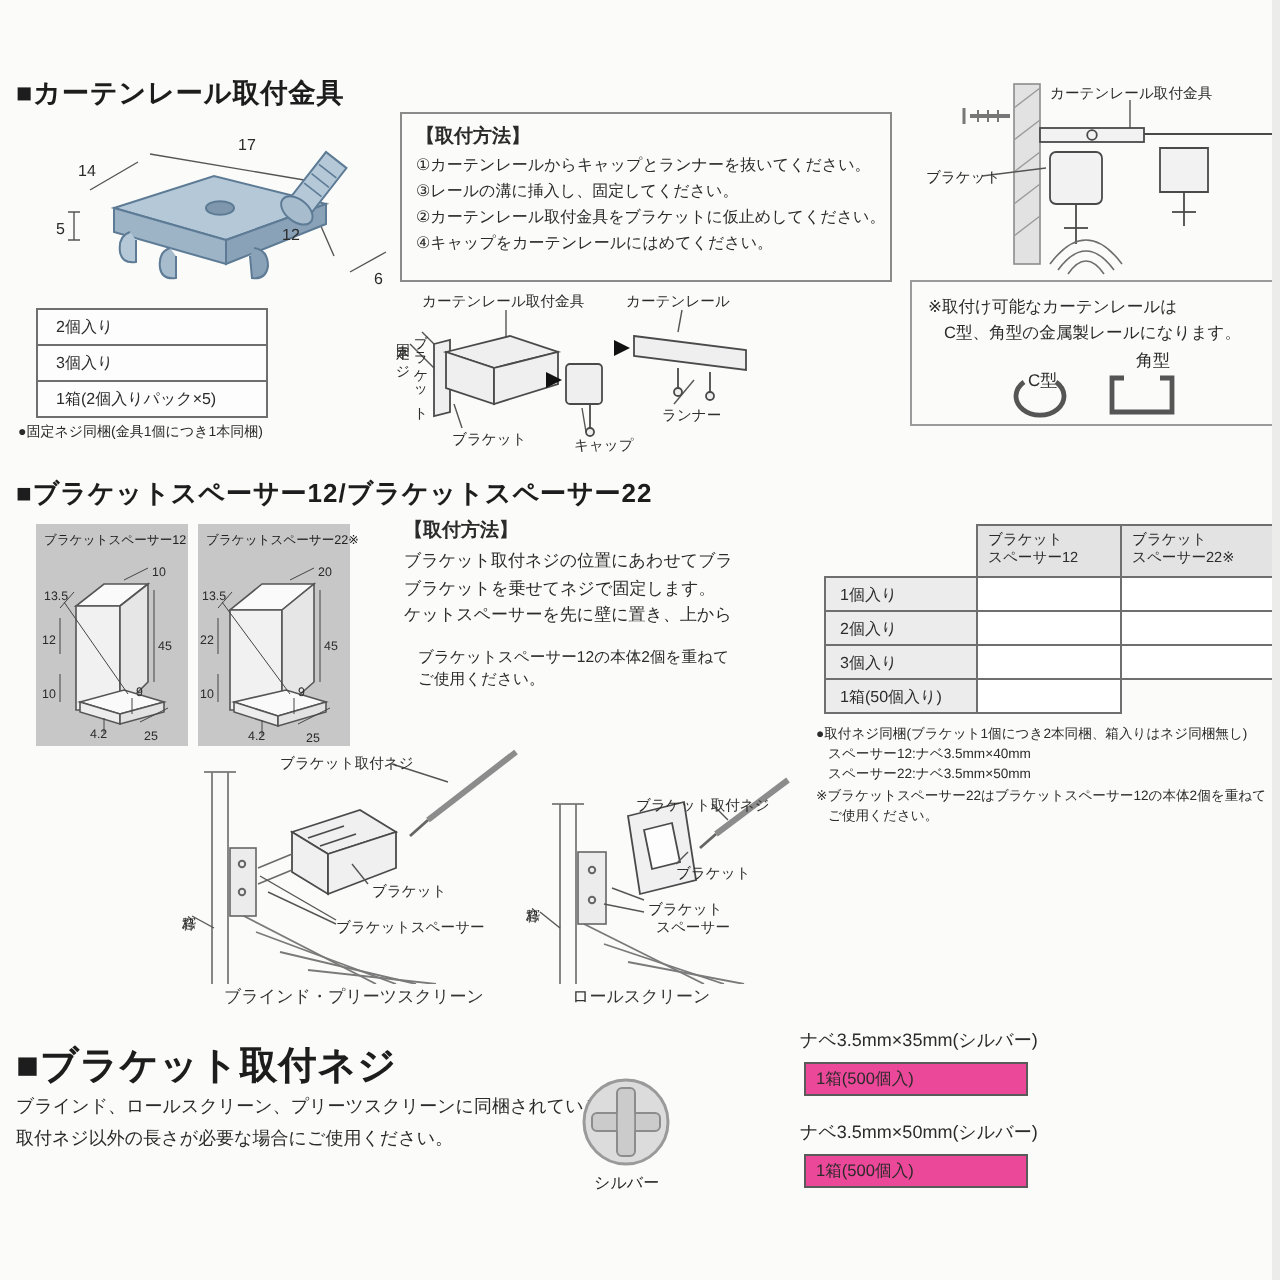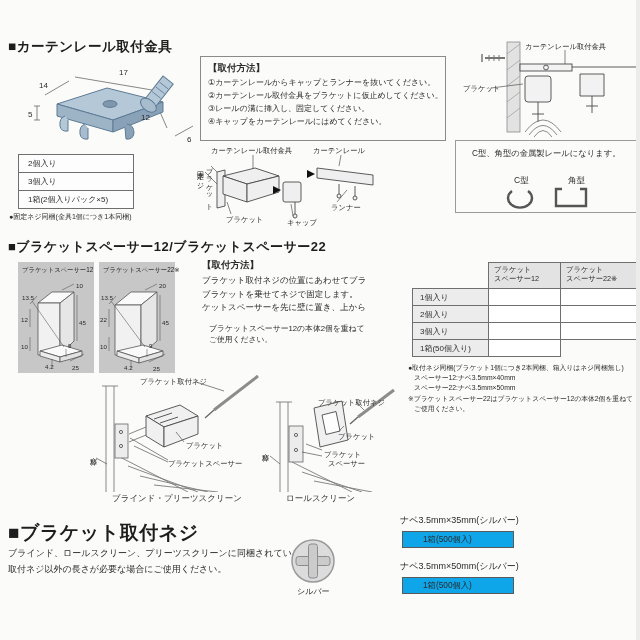--- a/index.html
+++ b/index.html
@@ -36,22 +36,22 @@
   
   .cell{position:absolute;border:1px solid #6f6f6f;box-sizing:border-box;font-size:8px;}
   .cell.head{background:#e3e3e3;font-size:7.3px;line-height:1.25;padding:2px 0 0 5px;}
   .cell.lbl{background:#ececec;line-height:17px;padding-left:7px;}
   .cell.data{background:#ffffff;}
 
   .caption{font-size:8.5px;color:#333;text-align:center;}
   .dlabel{font-size:7.3px;color:#2e2e2e;white-space:nowrap;}
 
   
-  .pkbox{width:112px;height:17px;background:#0ea5e9;border:1px solid #5a5a5a;box-sizing:border-box;
-         font-size:8.3px;line-height:15px;padding-left:20px;}
+  .pkbox{width:112px;height:17px;background:#ec4899;border:1px solid #5a5a5a;box-sizing:border-box;
+         font-size:8.3px;line-height:15px;padding-left:5px;}
   .itemname{font-size:9px;white-space:nowrap;}
 
   svg text{font-family:"Liberation Sans","DejaVu Sans",sans-serif;fill:#2b2b2b;}
   .edge{left:636px;top:0;width:4px;height:640px;background:#ececea;}
 </style>
 </head>
 <body>
 
 <div class="abs hd" style="left:8px;top:38px;text-align:center;">■カーテンレール取付金具</div>
 
@@ -92,22 +92,22 @@
 <div class="abs pack-table">
   <div class="pack-row">2個入り</div>
   <div class="pack-row">3個入り</div>
   <div class="pack-row nowrap">1箱(2個入りパック×5)</div>
 </div>
 <div class="abs tiny" style="left:9px;top:212px;">●固定ネジ同梱(金具1個につき1本同梱)</div>
 
 <div class="abs howto1">
   <div class="howto-title">【取付方法】</div>
   <div class="step">①カーテンレールからキャップとランナーを抜いてください。</div>
+  <div class="step">③レールの溝に挿入し、固定してください。</div>
   <div class="step">②カーテンレール取付金具をブラケットに仮止めしてください。</div>
-  <div class="step">③レールの溝に挿入し、固定してください。</div>
   <div class="step">④キャップをカーテンレールにはめてください。</div>
 </div>
 
 <svg class="abs" style="left:195px;top:144px;" width="190" height="88" viewBox="0 0 190 88">
   <g stroke="#555" stroke-width="0.7" fill="none">
     <line x1="58" y1="11" x2="58" y2="27"></line>
       <line x1="146" y1="11" x2="144" y2="22"></line>
     <line x1="16" y1="22" x2="26" y2="32"></line>
       <line x1="10" y1="28" x2="24" y2="42"></line>
     <line x1="36" y1="70" x2="32" y2="58"></line>
@@ -180,22 +180,23 @@
   <g stroke="#6d6d6d" stroke-width="0.8" fill="none">
     <path d="M70,96 Q88,72 106,96"></path>
       <path d="M74,99 Q88,80 102,99"></path>
       <path d="M79,101 Q88,88 97,101"></path>
   </g>
   <text x="70" y="13" font-size="7.3">カーテンレール取付金具</text>
   <text x="8" y="55" font-size="7.3">ブラケット</text>
 </svg>
 
 <div class="abs notebox">
+  <div class="l">※取付け可能なカーテンレールは</div>
   <div class="l" style="padding-left:8px;">C型、角型の金属製レールになります。</div>
-  <div class="abs" style="left:58px;top:34px;font-size:8.5px;">C型</div>
+  <div class="abs" style="left:58px;top:44px;font-size:8.5px;">C型</div>
   <div class="abs" style="left:112px;top:34px;font-size:8.5px;">角型</div>
   <svg class="abs" style="left:40px;top:44px;" width="110" height="26" viewBox="0 0 110 26">
     <path d="M16,6 A 12,9.5 0 1 0 32,6" stroke="#555" stroke-width="2.4" fill="none"></path>
     <path d="M66,4 L 60,4 L 60,21 L 90,21 L 90,4 L 84,4" stroke="#555" stroke-width="2.4" fill="none"></path>
   </svg>
 </div>
 
 <div class="abs hd" style="left:8px;top:238px;font-size:13px;">■ブラケットスペーサー12/ブラケットスペーサー22</div>
 
 <div class="abs panel" style="left:18px;top:262px;">

